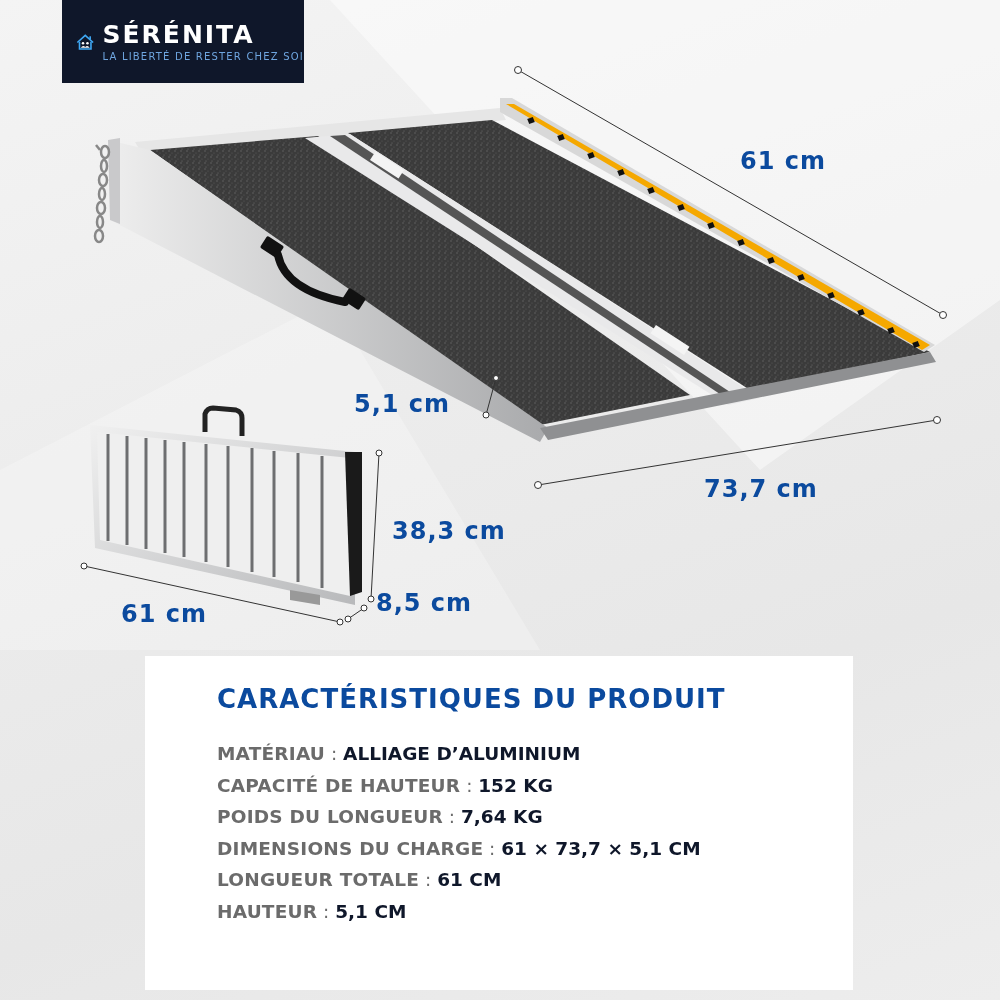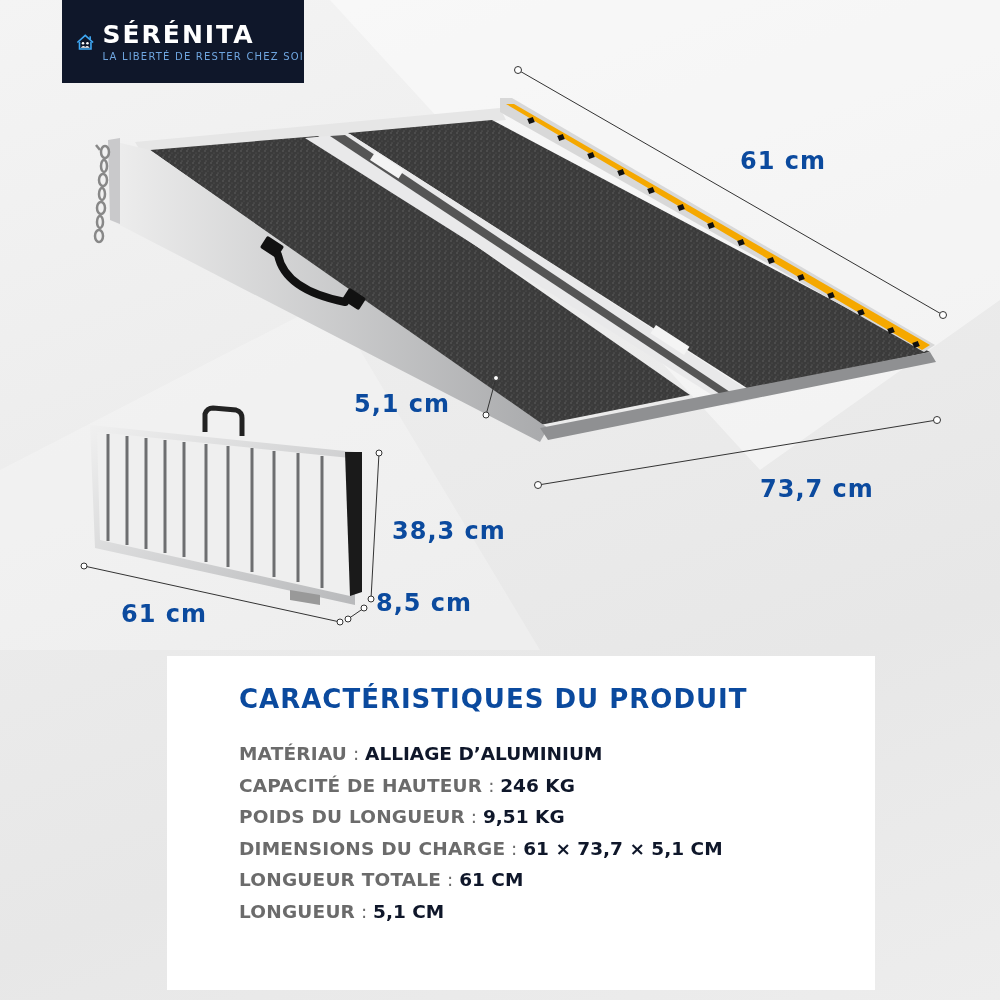--- a/index.html
+++ b/index.html
@@ -39,21 +39,20 @@
     position: absolute; color: #0b4a9e;
     font-family: "DejaVu Sans", sans-serif; font-weight: bold;
     font-size: 24px; letter-spacing: 1px; white-space: nowrap;
   }
 
   
   .card {
     position: absolute; left: 145px; top: 656px; width: 708px; height: 334px;
     background: #ffffff;
     padding: 26px 0 0 72px;
-    margin-left: 22px;
   }
   .card-title {
     color: #0b4a9e; font-family: "DejaVu Sans", sans-serif; font-weight: bold;
     font-size: 26px; letter-spacing: 1px; line-height: 34px; white-space: nowrap;
   }
   .spec-list { margin-top: 22px; list-style: none; }
   .spec-row {
     font-family: "DejaVu Sans", sans-serif; font-size: 18.5px;
     line-height: 31.5px; white-space: nowrap; color: #6b6b6b;
   }
@@ -202,28 +201,28 @@
     <circle cx="364" cy="608" r="3"></circle>
 
     <line x1="379" y1="453" x2="371" y2="599"></line>
     <circle cx="379" cy="453" r="3"></circle>
     <circle cx="371" cy="599" r="3"></circle>
   </g>
 </svg>
 
 <span class="dim" style="left:740px; top:147px;">61 cm</span>
 <span class="dim" style="left:354px; top:390px;">5,1 cm</span>
-<span class="dim" style="left:760px; top:475px;">73,7 cm</span>
+<span class="dim" style="left:704px; top:475px;">73,7 cm</span>
 <span class="dim" style="left:392px; top:517px;">38,3 cm</span>
 <span class="dim" style="left:121px; top:600px;">61 cm</span>
 <span class="dim" style="left:376px; top:589px;">8,5 cm</span>
 
 <div class="card">
   <h2 class="card-title">CARACTÉRISTIQUES DU PRODUIT</h2>
   <ul class="spec-list">
     <li class="spec-row"><span class="spec-label">MATÉRIAU</span><span class="spec-sep"> : </span><span class="spec-value">ALLIAGE D’ALUMINIUM</span></li>
-    <li class="spec-row"><span class="spec-label">CAPACITÉ DE HAUTEUR</span><span class="spec-sep"> : </span><span class="spec-value">246 KG</span></li>
-    <li class="spec-row"><span class="spec-label">POIDS DU LONGUEUR</span><span class="spec-sep"> : </span><span class="spec-value">9,51 KG</span></li>
+    <li class="spec-row"><span class="spec-label">CAPACITÉ DE HAUTEUR</span><span class="spec-sep"> : </span><span class="spec-value">152 KG</span></li>
+    <li class="spec-row"><span class="spec-label">POIDS DU LONGUEUR</span><span class="spec-sep"> : </span><span class="spec-value">7,64 KG</span></li>
     <li class="spec-row"><span class="spec-label">DIMENSIONS DU CHARGE</span><span class="spec-sep"> : </span><span class="spec-value">61 × 73,7 × 5,1 CM</span></li>
     <li class="spec-row"><span class="spec-label">LONGUEUR TOTALE</span><span class="spec-sep"> : </span><span class="spec-value">61 CM</span></li>
-    <li class="spec-row"><span class="spec-label">LONGUEUR</span><span class="spec-sep"> : </span><span class="spec-value">5,1 CM</span></li>
+    <li class="spec-row"><span class="spec-label">HAUTEUR</span><span class="spec-sep"> : </span><span class="spec-value">5,1 CM</span></li>
   </ul>
 </div>
 
 </body></html>

